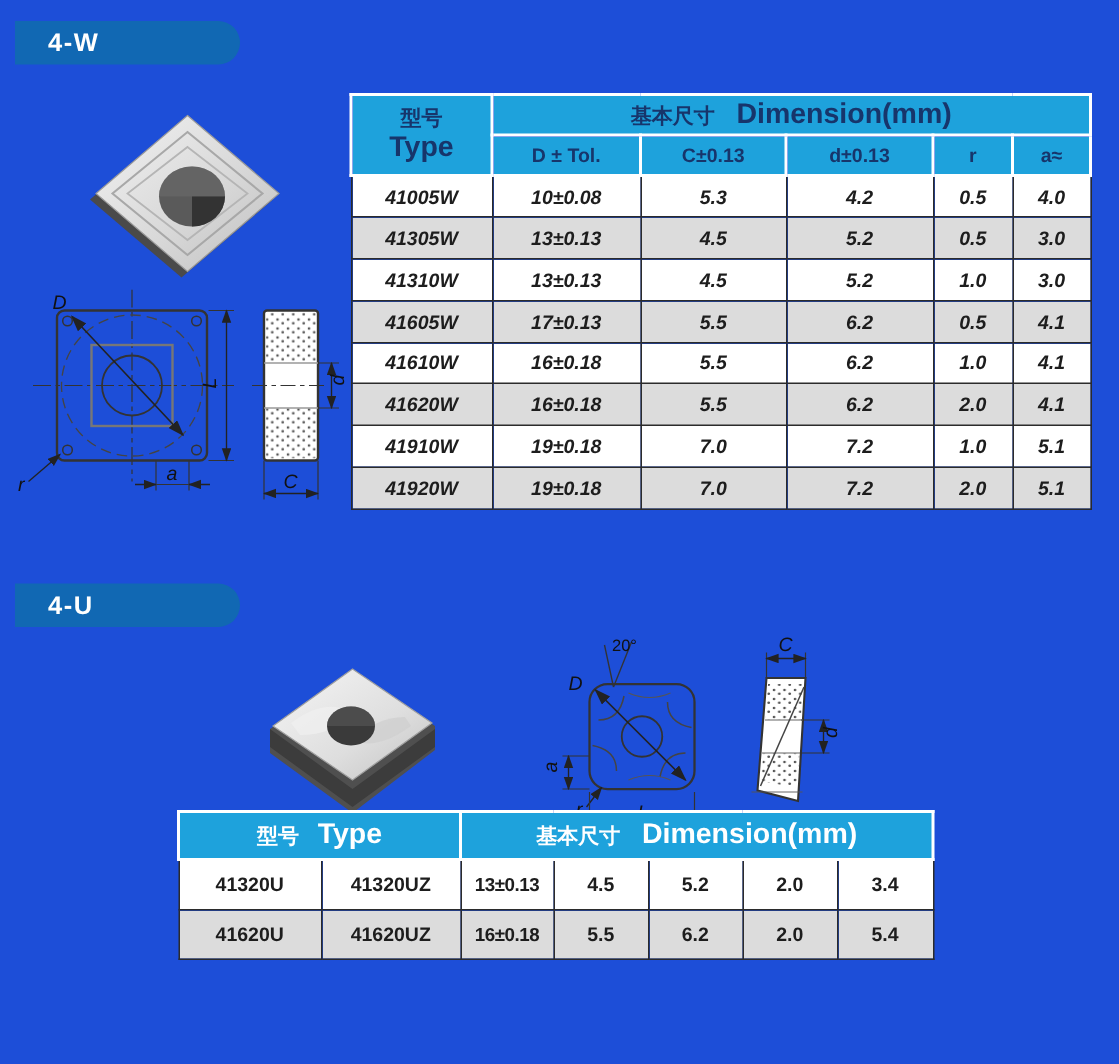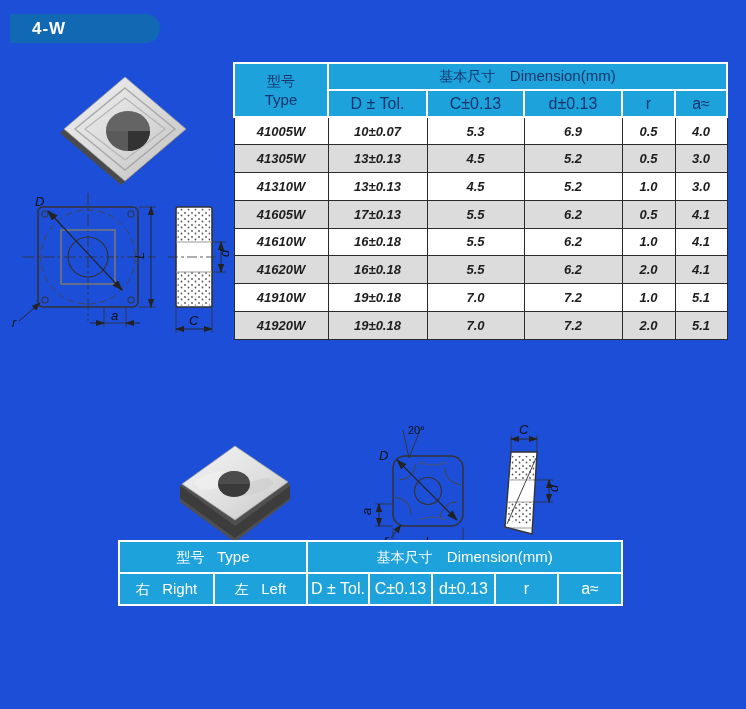--- a/index.html
+++ b/index.html
@@ -9,38 +9,38 @@
   
   .banner{position:absolute;left:10px;width:150px;height:29px;
           background:var(--banner-blue);border-radius:0 15px 15px 0;
           color:#fff;font-weight:bold;font-size:17px;line-height:29px;
           padding-left:22px;box-sizing:border-box;letter-spacing:1px;}
   .banner-w{top:14px;} .banner-u{top:389px;}
 
   
   table{position:absolute;border-collapse:collapse;table-layout:fixed;}
   th,td{padding:0;text-align:center;vertical-align:middle;overflow:hidden;}
-  thead th{background:var(--header-cyan);border:2.5px solid #fff;font-weight:normal;}
+  thead th{background:var(--header-cyan);border:2.5px solid #fff;font-weight:bold;}
   .tbl-w thead th{color:var(--header-text-w);}
   .tbl-u thead th{color:var(--header-text-u);}
   tbody td{border:1px solid #2b2b2b;background:#fff;color:#1d1d1d;
            font-size:13px;font-weight:bold;}
   tbody tr:nth-child(even) td{background:var(--row-alt);}
 
   .tbl-w{left:233px;top:62px;width:493px;}
   .tbl-w thead tr{height:27px;}
   .tbl-w tbody tr{height:27.75px;font-style:italic;}
   .tbl-u{left:118px;top:540px;width:503px;}
   .tbl-u thead tr{height:32px;}
   .tbl-u tbody tr{height:33px;}
   .tbl-u tbody td:nth-child(3){font-size:12.5px;letter-spacing:-0.3px;}
 
-  .th-cn{font-size:14px;} .th-en{font-size:15px;}
+  .th-cn{font-size:14px;} .th-en{font-size:19px;}
   .th-dim .th-cn{margin-right:10px;}
-  .th-col{font-size:16px;}
+  .th-col{font-size:13px;}
   .th-pair .th-cn{margin-right:8px;}
 
   
   .art{position:absolute;}
   .photo-w{left:58px;top:73px;}
   .photo-u{left:170px;top:438px;}
   .draw-w{left:8px;top:193px;}
   .draw-u{left:353px;top:422px;}
 
   svg text.dim{font-family:"Liberation Sans",sans-serif;font-style:italic;
@@ -156,23 +156,23 @@
         <th class="th-col">D ± Tol.</th>
         <th class="th-col">C±0.13</th>
         <th class="th-col">d±0.13</th>
         <th class="th-col">r</th>
         <th class="th-col">a≈</th>
       </tr>
     </thead>
     <tbody>
         <tr>
           <td>41005W</td>
-          <td>10±0.07</td>
+          <td>10±0.08</td>
           <td>5.3</td>
-          <td>6.9</td>
+          <td>4.2</td>
           <td>0.5</td>
           <td>4.0</td>
         </tr>
         <tr>
           <td>41305W</td>
           <td>13±0.13</td>
           <td>4.5</td>
           <td>5.2</td>
           <td>0.5</td>
           <td>3.0</td>
@@ -221,20 +221,23 @@
           <td>41920W</td>
           <td>19±0.18</td>
           <td>7.0</td>
           <td>7.2</td>
           <td>2.0</td>
           <td>5.1</td>
         </tr>
       </tbody>
   </table>
 
+  <div class="banner banner-u">
+    <span>4-U</span>
+  </div>
 
   <div class="art photo-u">
     <svg width="130" height="114" viewBox="0 0 130 114">
       <defs>
         <linearGradient id="faceU" x1="0" y1="0" x2="1" y2="1">
           <stop offset="0" stop-color="#f5f5f5"></stop>
             <stop offset="0.6" stop-color="#dedede"></stop>
             <stop offset="1" stop-color="#c2c2c2"></stop>
         </linearGradient>
       </defs>
@@ -324,33 +327,36 @@
       <tr>
         <th colspan="2" class="th-pair">
           <span class="th-cn">型号</span>
           <span class="th-en">Type</span>
         </th>
         <th colspan="5" class="th-dim">
           <span class="th-cn">基本尺寸</span>
           <span class="th-en">Dimension(mm)</span>
         </th>
       </tr>
-      <tr>
-        <th class="th-pair">
-          <span class="th-cn">右</span>
-          <span class="th-en">Right</span>
-        </th>
-        <th class="th-pair">
-          <span class="th-cn">左</span>
-          <span class="th-en">Left</span>
-        </th>
-        <th class="th-col">D ± Tol.</th>
-        <th class="th-col">C±0.13</th>
-        <th class="th-col">d±0.13</th>
-        <th class="th-col">r</th>
-        <th class="th-col">a≈</th>
-      </tr>
     </thead>
     <tbody>
+        <tr>
+          <td>41320U</td>
+          <td>41320UZ</td>
+          <td>13±0.13</td>
+          <td>4.5</td>
+          <td>5.2</td>
+          <td>2.0</td>
+          <td>3.4</td>
+        </tr>
+        <tr>
+          <td>41620U</td>
+          <td>41620UZ</td>
+          <td>16±0.18</td>
+          <td>5.5</td>
+          <td>6.2</td>
+          <td>2.0</td>
+          <td>5.4</td>
+        </tr>
       </tbody>
   </table>
 
 </div>
 
 </body></html>

